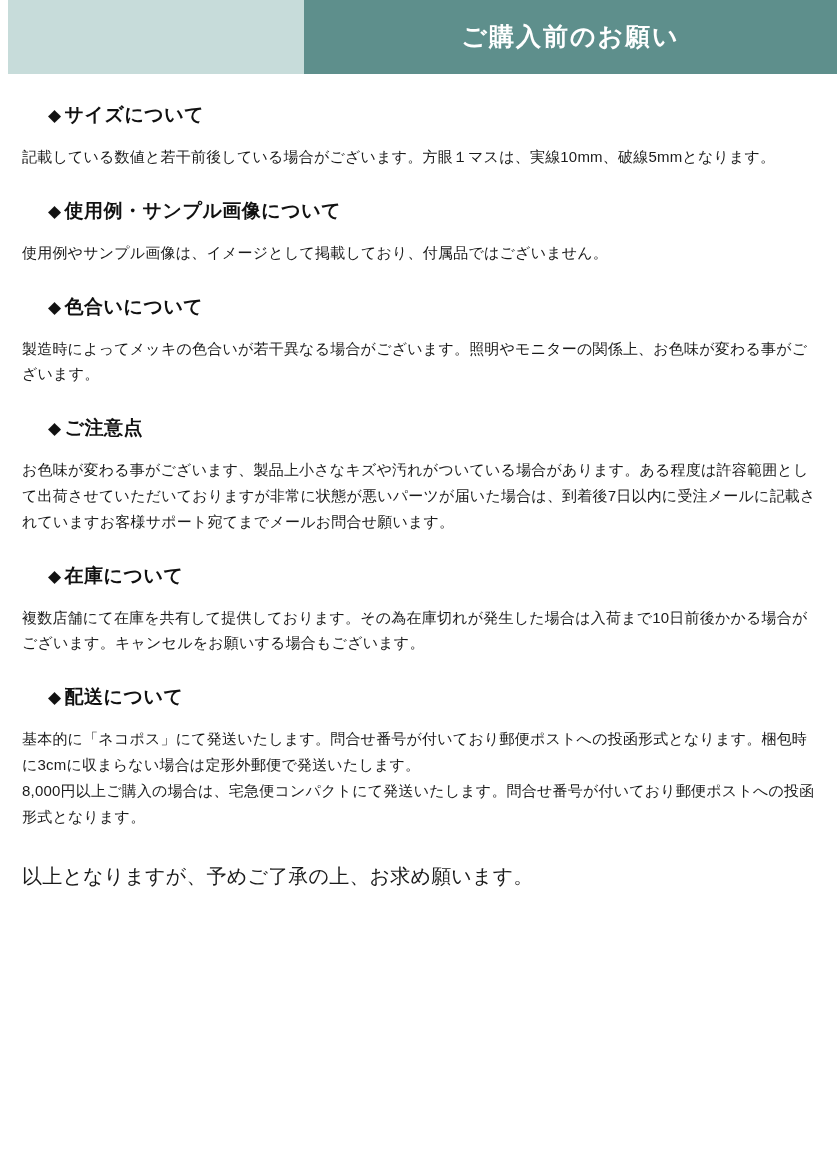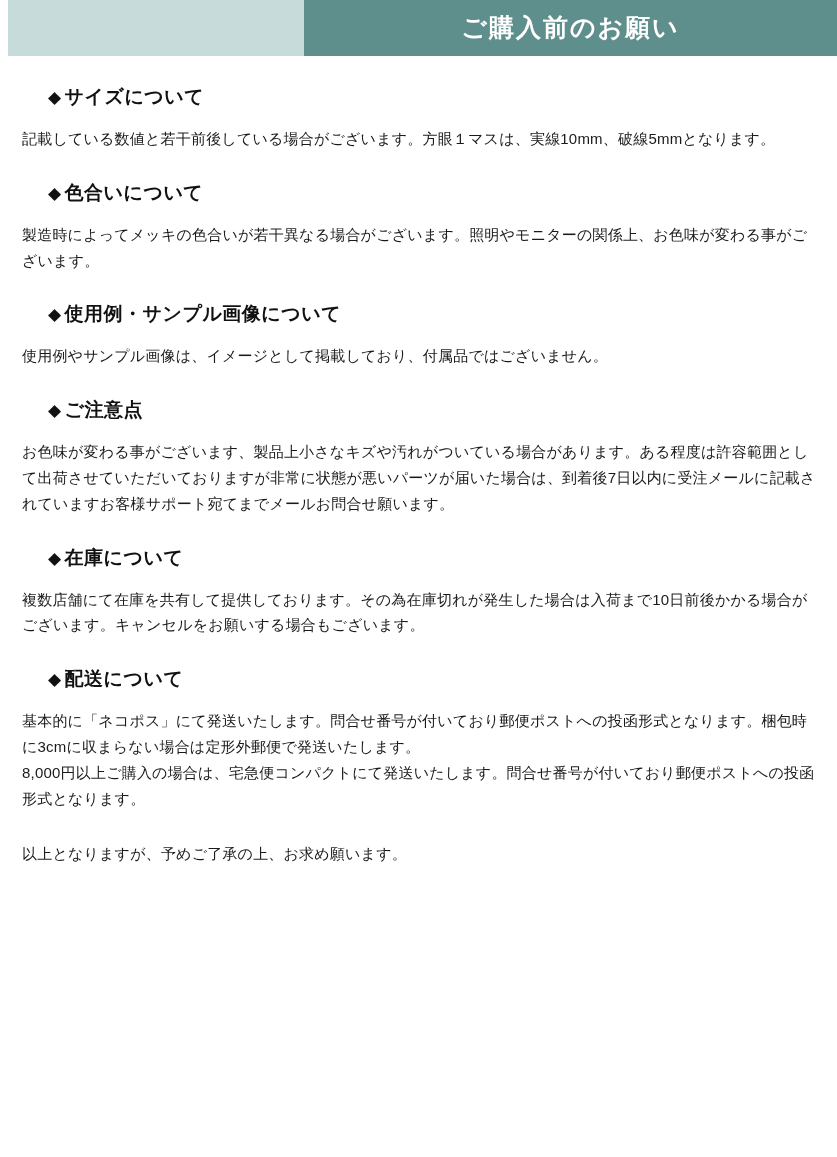--- a/index.html
+++ b/index.html
@@ -17,21 +17,21 @@
   .page {
     position: relative;
     width: 837px;
     min-height: 1157px;
     box-sizing: border-box;
     background: #ffffff;
   }
   
   .header-band {
     position: relative;
-    height: 56px;
+    height: 74px;
     background: #ffffff;
     display: flex;
     align-items: stretch;
     margin-left: 8px;
   }
   .header-left-block {
     width: 296px;
     background: #c7dcda;
   }
   .header-center-block {
@@ -73,21 +73,21 @@
     margin: 16px 0 0 4px;
     letter-spacing: 0.2px;
   }
   .section-body p {
     margin: 0;
   }
   .section-body p + p {
     margin-top: 0;
   }
   .closing {
-    font-size: 15px;
+    font-size: 20px;
     line-height: 1.72;
     color: #1a1a1a;
     margin: 30px 0 0 4px;
     letter-spacing: 0.2px;
   }
   .closing p {
     margin: 0;
   }
 </style>
 </head>
@@ -108,33 +108,33 @@
       <div class="section-heading">
         <span class="diamond">◆</span><span>サイズについて</span>
       </div>
       <div class="section-body">
         <p>記載している数値と若干前後している場合がございます。方眼１マスは、実線10mm、破線5mmとなります。</p>
       </div>
     </div>
 
     <div class="section">
       <div class="section-heading">
-        <span class="diamond">◆</span><span>色合いについて</span>
+        <span class="diamond">◆</span><span>使用例・サンプル画像について</span>
       </div>
       <div class="section-body">
-        <p>製造時によってメッキの色合いが若干異なる場合がございます。照明やモニターの関係上、お色味が変わる事がございます。</p>
+        <p>使用例やサンプル画像は、イメージとして掲載しており、付属品ではございません。</p>
       </div>
     </div>
 
     <div class="section">
       <div class="section-heading">
-        <span class="diamond">◆</span><span>使用例・サンプル画像について</span>
+        <span class="diamond">◆</span><span>色合いについて</span>
       </div>
       <div class="section-body">
-        <p>使用例やサンプル画像は、イメージとして掲載しており、付属品ではございません。</p>
+        <p>製造時によってメッキの色合いが若干異なる場合がございます。照明やモニターの関係上、お色味が変わる事がございます。</p>
       </div>
     </div>
 
     <div class="section">
       <div class="section-heading">
         <span class="diamond">◆</span><span>ご注意点</span>
       </div>
       <div class="section-body">
         <p>お色味が変わる事がございます、製品上小さなキズや汚れがついている場合があります。ある程度は許容範囲として出荷させていただいておりますが非常に状態が悪いパーツが届いた場合は、到着後7日以内に受注メールに記載されていますお客様サポート宛てまでメールお問合せ願います。</p>
       </div>

